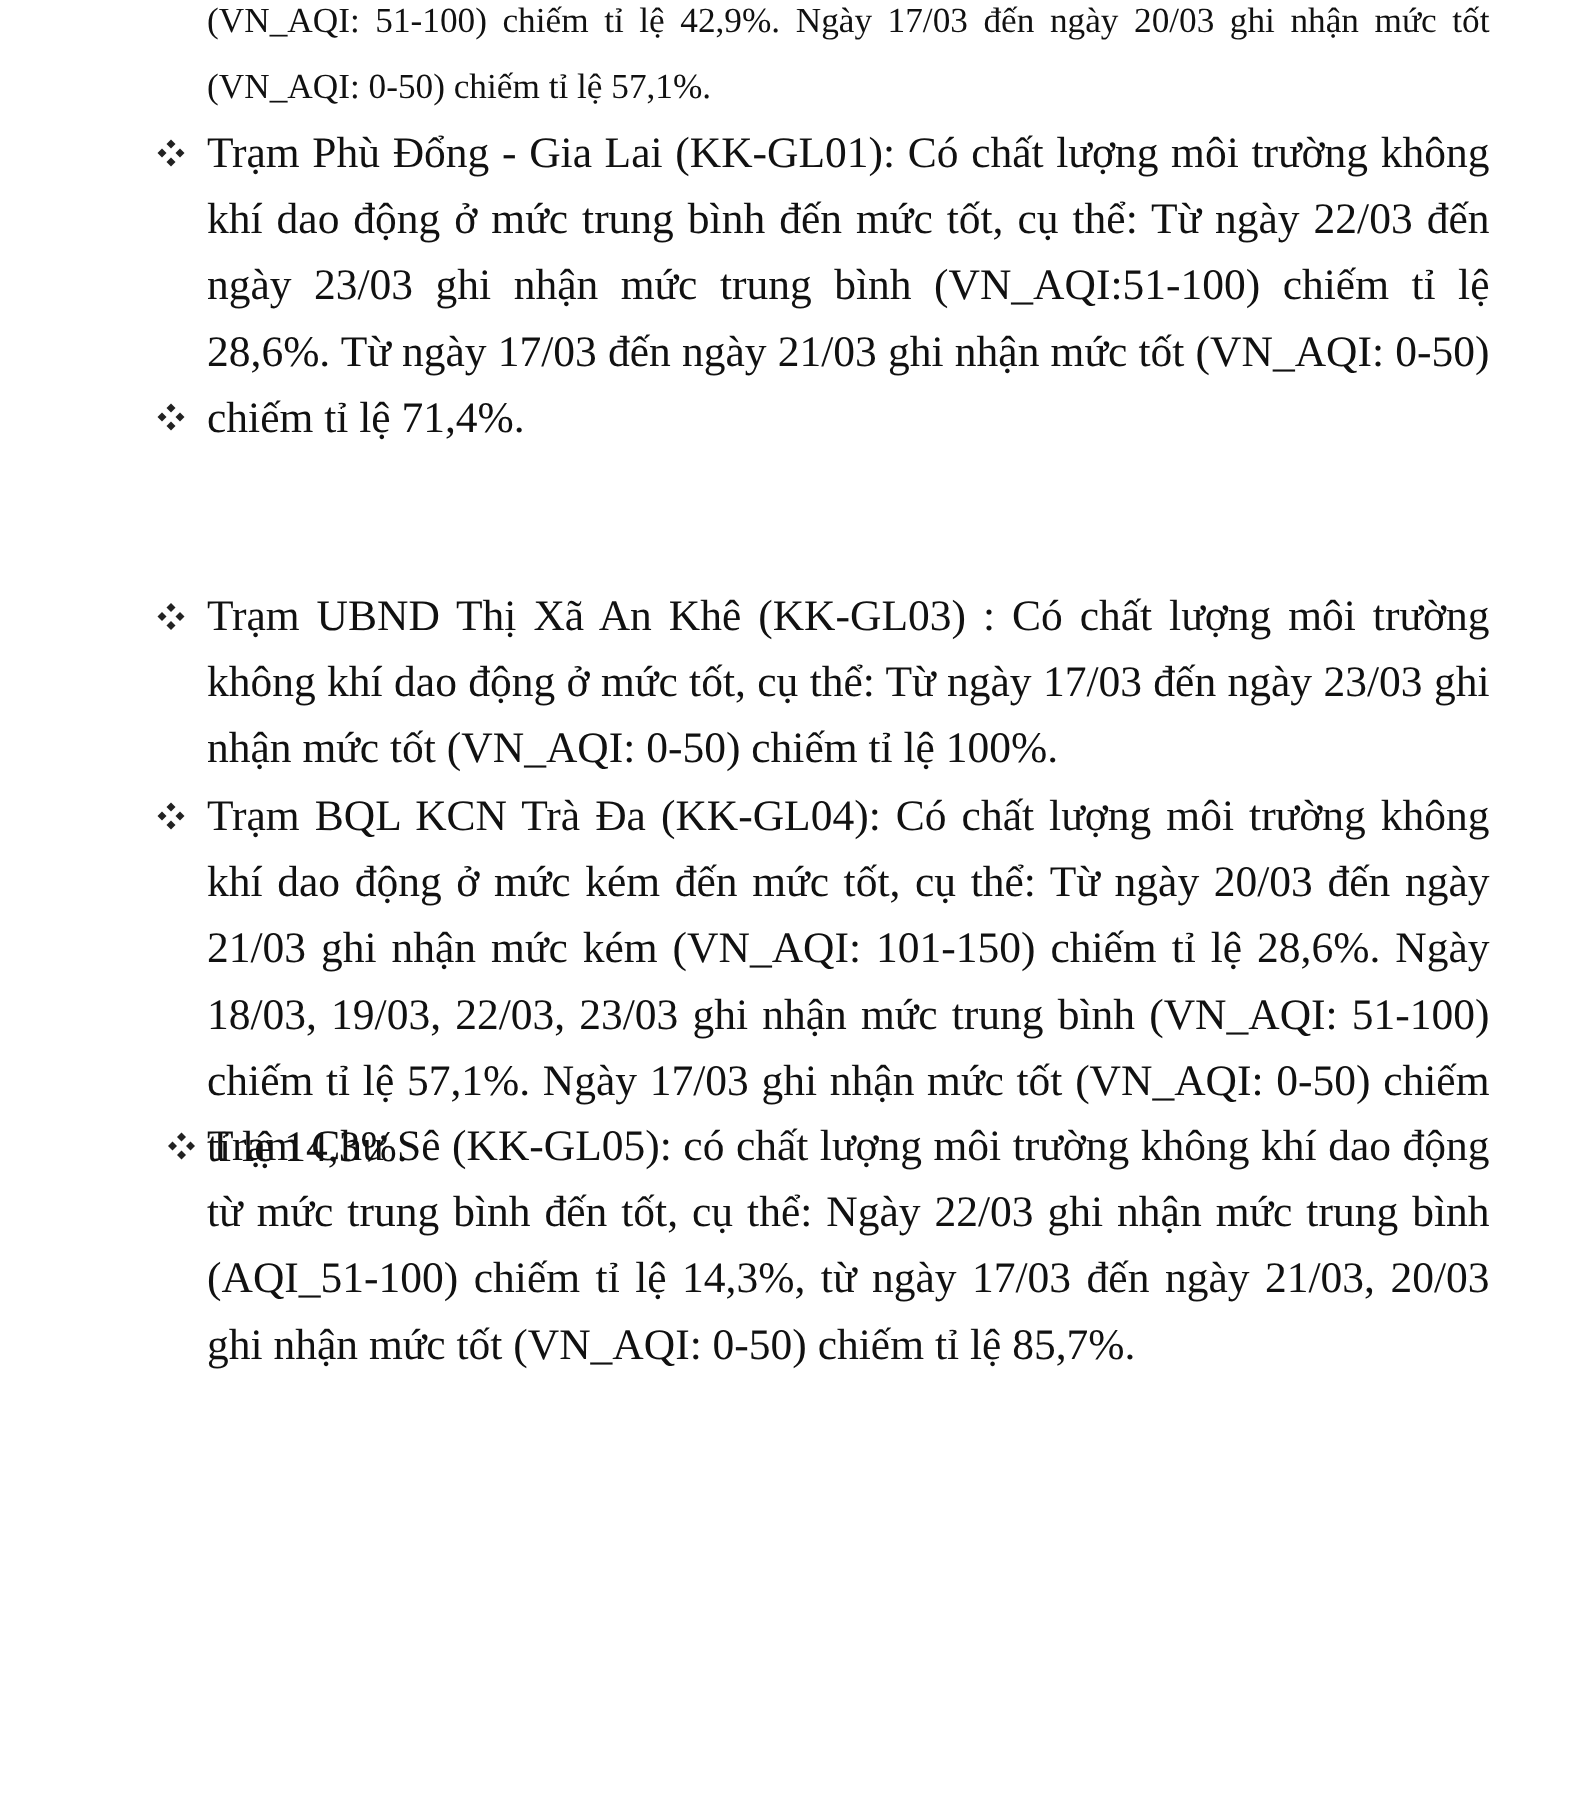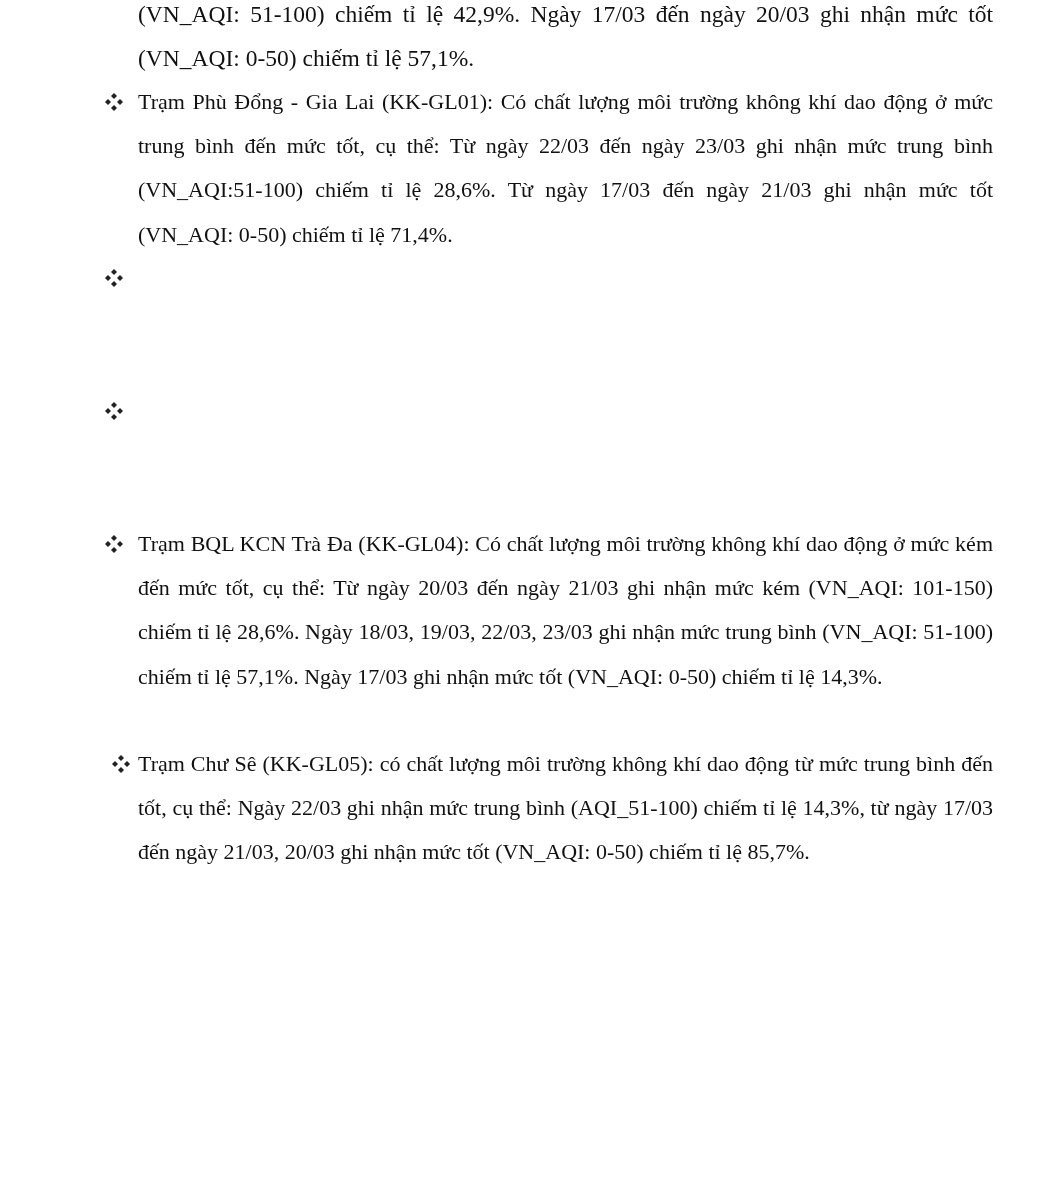--- a/index.html
+++ b/index.html
@@ -30,21 +30,21 @@
       line-height: 44.2px;
       text-align: justify;
     }
     .cont {
       top: -8px;
     }
     .item {
       position: absolute;
       left: 138px;
       width: 855px;
-      font-size: 22px;
+      font-size: 29px;
       line-height: 44.2px;
       text-align: justify;
     }
     .bullet {
       position: absolute;
       width: 20px;
       height: 20px;
       font-size: 19px;
       line-height: 20px;
       text-align: center;
@@ -85,20 +85,21 @@
   <span class="bullet" style="left:104px; top:401px;">
     <svg width="20" height="20" viewBox="0 0 20 20">
         <g fill="#222">
           <path d="M10 1 L13 4 L10 7 L7 4 Z"></path>
           <path d="M10 13 L13 16 L10 19 L7 16 Z"></path>
           <path d="M1 10 L4 7 L7 10 L4 13 Z"></path>
           <path d="M13 10 L16 7 L19 10 L16 13 Z"></path>
         </g>
       </svg>
   </span>
+  <div class="item" style="top:389px;">Trạm UBND Thị Xã An Khê (KK-GL03) : Có chất lượng môi trường không khí dao động ở mức tốt, cụ thể: Từ ngày 17/03 đến ngày 23/03 ghi nhận mức tốt (VN_AQI: 0-50) chiếm tỉ lệ 100%.</div>
 
   <span class="bullet" style="left:104px; top:534px;">
     <svg width="20" height="20" viewBox="0 0 20 20">
         <g fill="#222">
           <path d="M10 1 L13 4 L10 7 L7 4 Z"></path>
           <path d="M10 13 L13 16 L10 19 L7 16 Z"></path>
           <path d="M1 10 L4 7 L7 10 L4 13 Z"></path>
           <path d="M13 10 L16 7 L19 10 L16 13 Z"></path>
         </g>
       </svg>

